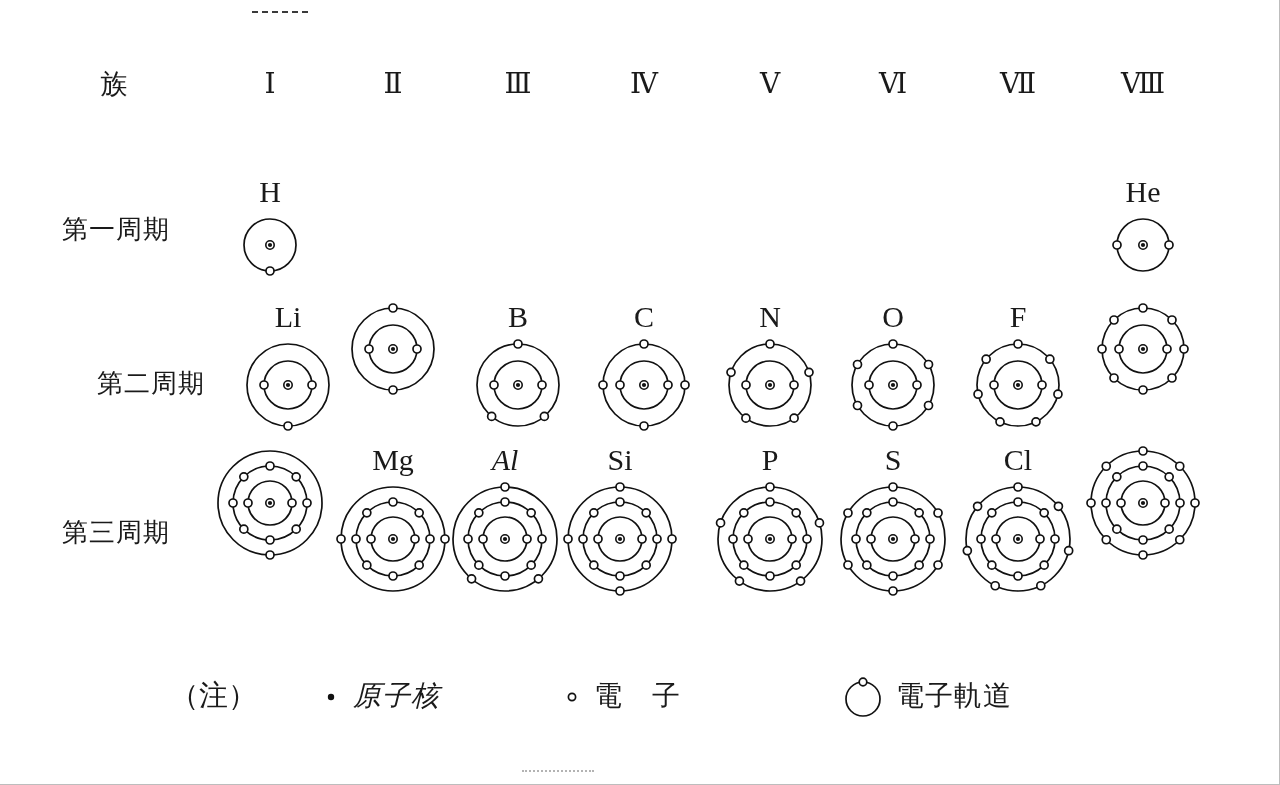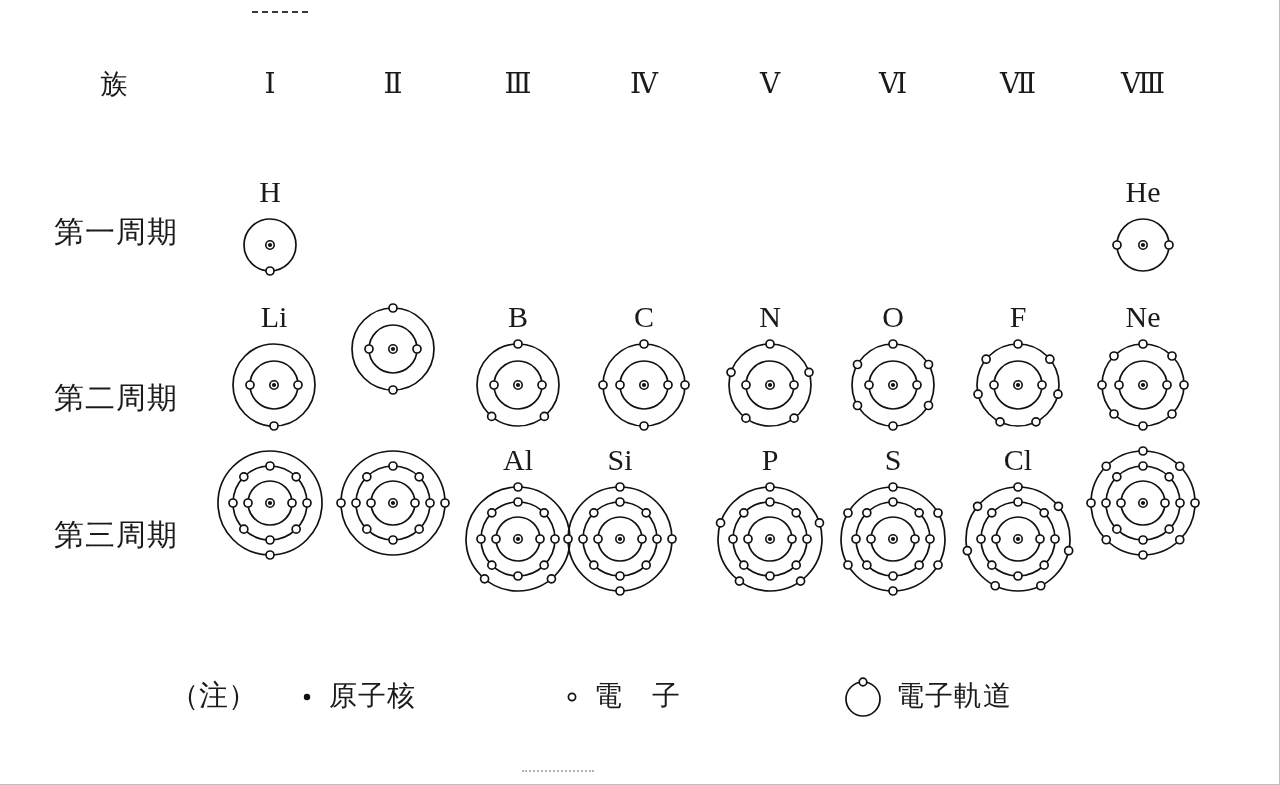--- a/index.html
+++ b/index.html
@@ -77,21 +77,21 @@
     position: absolute;
     left: 0;
     width: 1280px;
   }
   .period-label {
     position: absolute;
     left: 0;
     width: 232px;
     text-align: center;
     font-family: "DejaVu Sans", "Liberation Sans", sans-serif;
-    font-size: 30px;
+    font-size: 26px;
     letter-spacing: 1px;
     white-space: nowrap;
   }
 
   
   .atom-cell {
     position: absolute;
     top: 0;
     width: 140px;
     margin-left: -70px;
@@ -210,22 +210,22 @@
             <circle class="shell" cx="34" cy="34" r="26"></circle>
             <circle class="nucleus-ring" cx="34" cy="34" r="4.2"></circle>
             <circle class="nucleus-dot" cx="34" cy="34" r="2.1"></circle>
             <circle class="electron" cx="60.00" cy="34.00" r="4"></circle>
             <circle class="electron" cx="8.00" cy="34.00" r="4"></circle>
           </svg>
         </div>
       </div>
     </div>
     <div class="period-row" style="top: 300px;">
-      <div class="period-label" style="top: 78px;">第二周期</div>
-      <div class="atom-cell" style="left: 274px; text-align: center;">
+      <div class="period-label" style="top: 66px; padding-left: 35px;">第二周期</div>
+      <div class="atom-cell" style="left: 288px; text-align: center;">
         <div class="atom-symbol">Li</div>
         <div style="line-height: 0;">
           <svg width="98" height="98" viewBox="0 0 98 98" class="atom-figure">
             <circle class="shell" cx="49" cy="49" r="24"></circle>
             <circle class="shell" cx="49" cy="49" r="41"></circle>
             <circle class="nucleus-ring" cx="49" cy="49" r="4.2"></circle>
             <circle class="nucleus-dot" cx="49" cy="49" r="2.1"></circle>
             <circle class="electron" cx="73.00" cy="49.00" r="4"></circle>
             <circle class="electron" cx="25.00" cy="49.00" r="4"></circle>
             <circle class="electron" cx="49.00" cy="90.00" r="4"></circle>
@@ -330,21 +330,20 @@
             <circle class="electron" cx="80.86" cy="23.20" r="4"></circle>
             <circle class="electron" cx="88.95" cy="58.22" r="4"></circle>
             <circle class="electron" cx="66.97" cy="85.85" r="4"></circle>
             <circle class="electron" cx="31.03" cy="85.85" r="4"></circle>
             <circle class="electron" cx="9.05" cy="58.22" r="4"></circle>
             <circle class="electron" cx="17.14" cy="23.20" r="4"></circle>
           </svg>
         </div>
       </div>
       <div class="atom-cell" style="left: 1143px;">
-        <div class="atom-symbol">Ne</div>
         <div style="line-height: 0;">
           <svg width="98" height="98" viewBox="0 0 98 98" class="atom-figure">
             <circle class="shell" cx="49" cy="49" r="24"></circle>
             <circle class="shell" cx="49" cy="49" r="41"></circle>
             <circle class="nucleus-ring" cx="49" cy="49" r="4.2"></circle>
             <circle class="nucleus-dot" cx="49" cy="49" r="2.1"></circle>
             <circle class="electron" cx="73.00" cy="49.00" r="4"></circle>
             <circle class="electron" cx="25.00" cy="49.00" r="4"></circle>
             <circle class="electron" cx="49.00" cy="8.00" r="4"></circle>
             <circle class="electron" cx="77.99" cy="20.01" r="4"></circle>
@@ -376,20 +375,21 @@
             <circle class="electron" cx="86.16" cy="86.16" r="4"></circle>
             <circle class="electron" cx="60.00" cy="97.00" r="4"></circle>
             <circle class="electron" cx="33.84" cy="86.16" r="4"></circle>
             <circle class="electron" cx="23.00" cy="60.00" r="4"></circle>
             <circle class="electron" cx="33.84" cy="33.84" r="4"></circle>
             <circle class="electron" cx="60.00" cy="112.00" r="4"></circle>
           </svg>
         </div>
       </div>
       <div class="atom-cell" style="left: 393px;">
+        <div class="atom-symbol">Mg</div>
         <div style="line-height: 0;">
           <svg width="120" height="120" viewBox="0 0 120 120" class="atom-figure">
             <circle class="shell" cx="60" cy="60" r="22"></circle>
             <circle class="shell" cx="60" cy="60" r="37"></circle>
             <circle class="shell" cx="60" cy="60" r="52"></circle>
             <circle class="nucleus-ring" cx="60" cy="60" r="4.2"></circle>
             <circle class="nucleus-dot" cx="60" cy="60" r="2.1"></circle>
             <circle class="electron" cx="82.00" cy="60.00" r="4"></circle>
             <circle class="electron" cx="38.00" cy="60.00" r="4"></circle>
             <circle class="electron" cx="60.00" cy="23.00" r="4"></circle>
@@ -398,21 +398,21 @@
             <circle class="electron" cx="86.16" cy="86.16" r="4"></circle>
             <circle class="electron" cx="60.00" cy="97.00" r="4"></circle>
             <circle class="electron" cx="33.84" cy="86.16" r="4"></circle>
             <circle class="electron" cx="23.00" cy="60.00" r="4"></circle>
             <circle class="electron" cx="33.84" cy="33.84" r="4"></circle>
             <circle class="electron" cx="112.00" cy="60.00" r="4"></circle>
             <circle class="electron" cx="8.00" cy="60.00" r="4"></circle>
           </svg>
         </div>
       </div>
-      <div class="atom-cell" style="left: 518px;">
+      <div class="atom-cell" style="left: 505px; font-style: italic;">
         <div class="atom-symbol">Al</div>
         <div style="line-height: 0;">
           <svg width="120" height="120" viewBox="0 0 120 120" class="atom-figure">
             <circle class="shell" cx="60" cy="60" r="22"></circle>
             <circle class="shell" cx="60" cy="60" r="37"></circle>
             <circle class="shell" cx="60" cy="60" r="52"></circle>
             <circle class="nucleus-ring" cx="60" cy="60" r="4.2"></circle>
             <circle class="nucleus-dot" cx="60" cy="60" r="2.1"></circle>
             <circle class="electron" cx="82.00" cy="60.00" r="4"></circle>
             <circle class="electron" cx="38.00" cy="60.00" r="4"></circle>
@@ -570,21 +570,21 @@
         </div>
       </div>
     </div>
   </div>
 
 <div id="legend">
   <div class="legend-item" style="left:170px;">
     <span class="legend-text legend-note">（注）</span>
   </div>
 
-  <div class="legend-item" style="left:295px;">
+  <div class="legend-item" style="left:319px;font-style:italic;">
     <span class="legend-glyph">
       <svg width="24" height="24" viewBox="0 0 24 24" aria-hidden="true">
         <circle class="glyph-nucleus-dot" cx="12" cy="13" r="3.2"></circle>
       </svg>
     </span>
     <span class="legend-text">原子核</span>
   </div>
 
   <div class="legend-item" style="left:840px;">
     <span class="legend-glyph">

